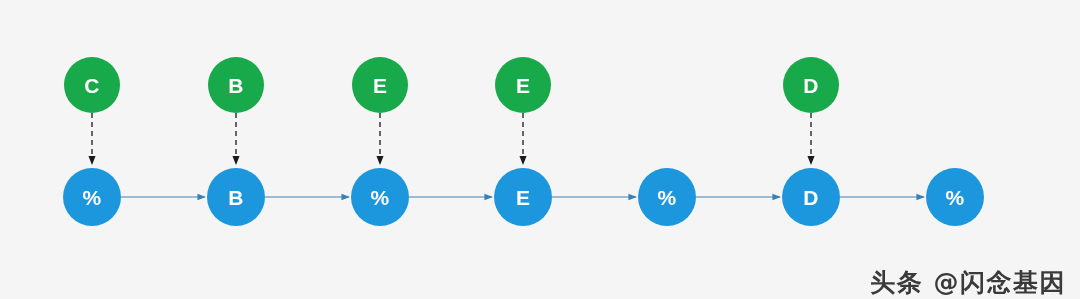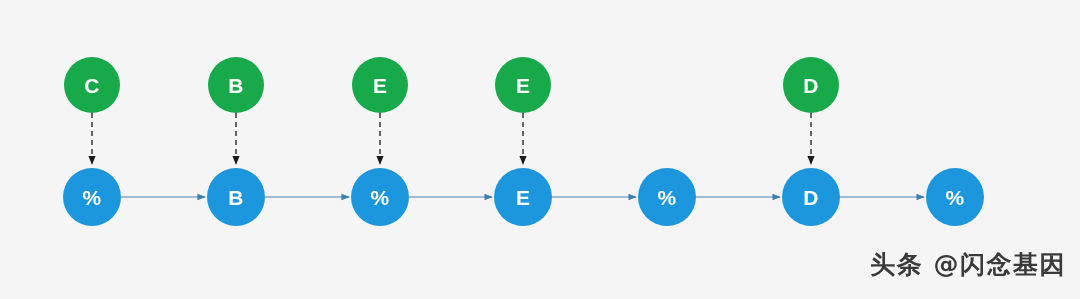--- a/index.html
+++ b/index.html
@@ -46,21 +46,21 @@
     font-size: 21px;
   }
   .node-label {
     line-height: 1;
     pointer-events: none;
     user-select: none;
   }
   #watermark {
     position: absolute;
     right: 14px;
-    bottom: 18px;
+    bottom: 0;
     font-size: 25px;
     font-weight: 700;
     color: #2b2b2b;
     letter-spacing: 1.5px;
     font-family: "DejaVu Sans", "Liberation Sans", sans-serif;
     white-space: nowrap;
     opacity: 0.92;
   }
 </style>
 </head>

